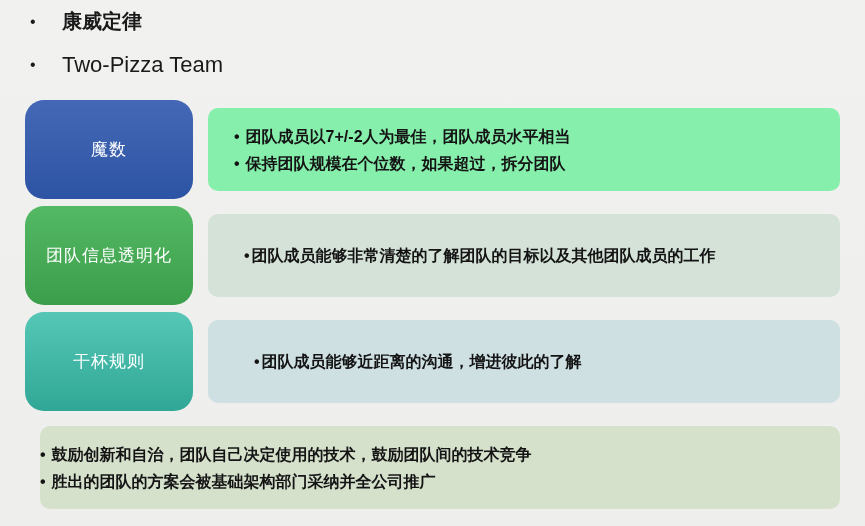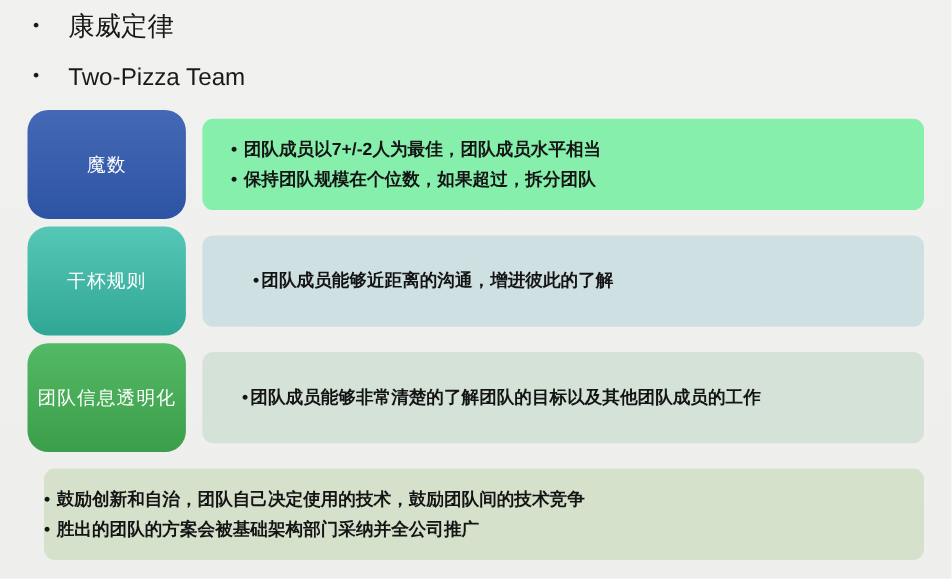--- a/index.html
+++ b/index.html
@@ -26,22 +26,22 @@
     display: flex;
     align-items: center;
   }
   .header-item .h-bullet {
     width: 32px;
     font-size: 16px;
     color: #1a1a1a;
     line-height: 1;
   }
   .header-item-1 .h-label {
-    font-size: 24px;
-    font-weight: 400;
+    font-size: 20px;
+    font-weight: 700;
   }
   .header-item-2 {
     margin-top: 17px;
   }
   .header-item-2 .h-label {
     font-size: 22px;
     font-weight: 500;
     text-align: right;
   }
 
@@ -53,21 +53,21 @@
     width: 815px;
   }
   .row {
     display: flex;
     align-items: center;
     height: 99px;
     margin-bottom: 7px;
   }
   .label-box {
     box-sizing: border-box;
-    width: 144px;
+    width: 168px;
     height: 99px;
     border-radius: 19px;
     display: flex;
     align-items: center;
     justify-content: center;
     color: #ffffff;
     font-size: 17px;
     font-weight: 500;
     letter-spacing: 1px;
     text-align: right;
@@ -121,35 +121,35 @@
   <div class="row row-0">
     <div class="label-box" style="background: linear-gradient(rgb(68, 104, 181) 0%, rgb(45, 84, 164) 100%); color: rgb(255, 255, 255);">
       <span>魔数</span>
     </div>
     <div class="content-box" style="background: #86efac;">
       <div class="content-line">团队成员以7+/-2人为最佳，团队成员水平相当</div>
       <div class="content-line">保持团队规模在个位数，如果超过，拆分团队</div>
     </div>
   </div>
 
+  <div class="row row-2">
+    <div class="label-box" style="background: linear-gradient(rgb(84, 185, 100) 0%, rgb(59, 158, 74) 100%); color: rgb(255, 255, 255);">
+      <span>团队信息透明化</span>
+    </div>
+    <div class="content-box" style="background: rgb(212, 226, 216);">
+      <div class="content-line">团队成员能够非常清楚的了解团队的目标以及其他团队成员的工作</div>
+    </div>
+  </div>
+
   <div class="row row-1">
     <div class="label-box" style="background: linear-gradient(rgb(86, 199, 183) 0%, rgb(48, 167, 150) 100%); color: rgb(255, 255, 255);">
       <span>干杯规则</span>
     </div>
     <div class="content-box" style="background: rgb(207, 224, 227);">
       <div class="content-line">团队成员能够近距离的沟通，增进彼此的了解</div>
-    </div>
-  </div>
-
-  <div class="row row-2">
-    <div class="label-box" style="background: linear-gradient(rgb(84, 185, 100) 0%, rgb(59, 158, 74) 100%); color: rgb(255, 255, 255);">
-      <span>团队信息透明化</span>
-    </div>
-    <div class="content-box" style="background: rgb(212, 226, 216);">
-      <div class="content-line">团队成员能够非常清楚的了解团队的目标以及其他团队成员的工作</div>
     </div>
   </div>
 
   <div class="row row-3">
     <div class="content-box" style="background: rgb(214, 225, 204);">
       <div class="content-line">鼓励创新和自治，团队自己决定使用的技术，鼓励团队间的技术竞争</div>
       <div class="content-line">胜出的团队的方案会被基础架构部门采纳并全公司推广</div>
     </div>
   </div>
 

